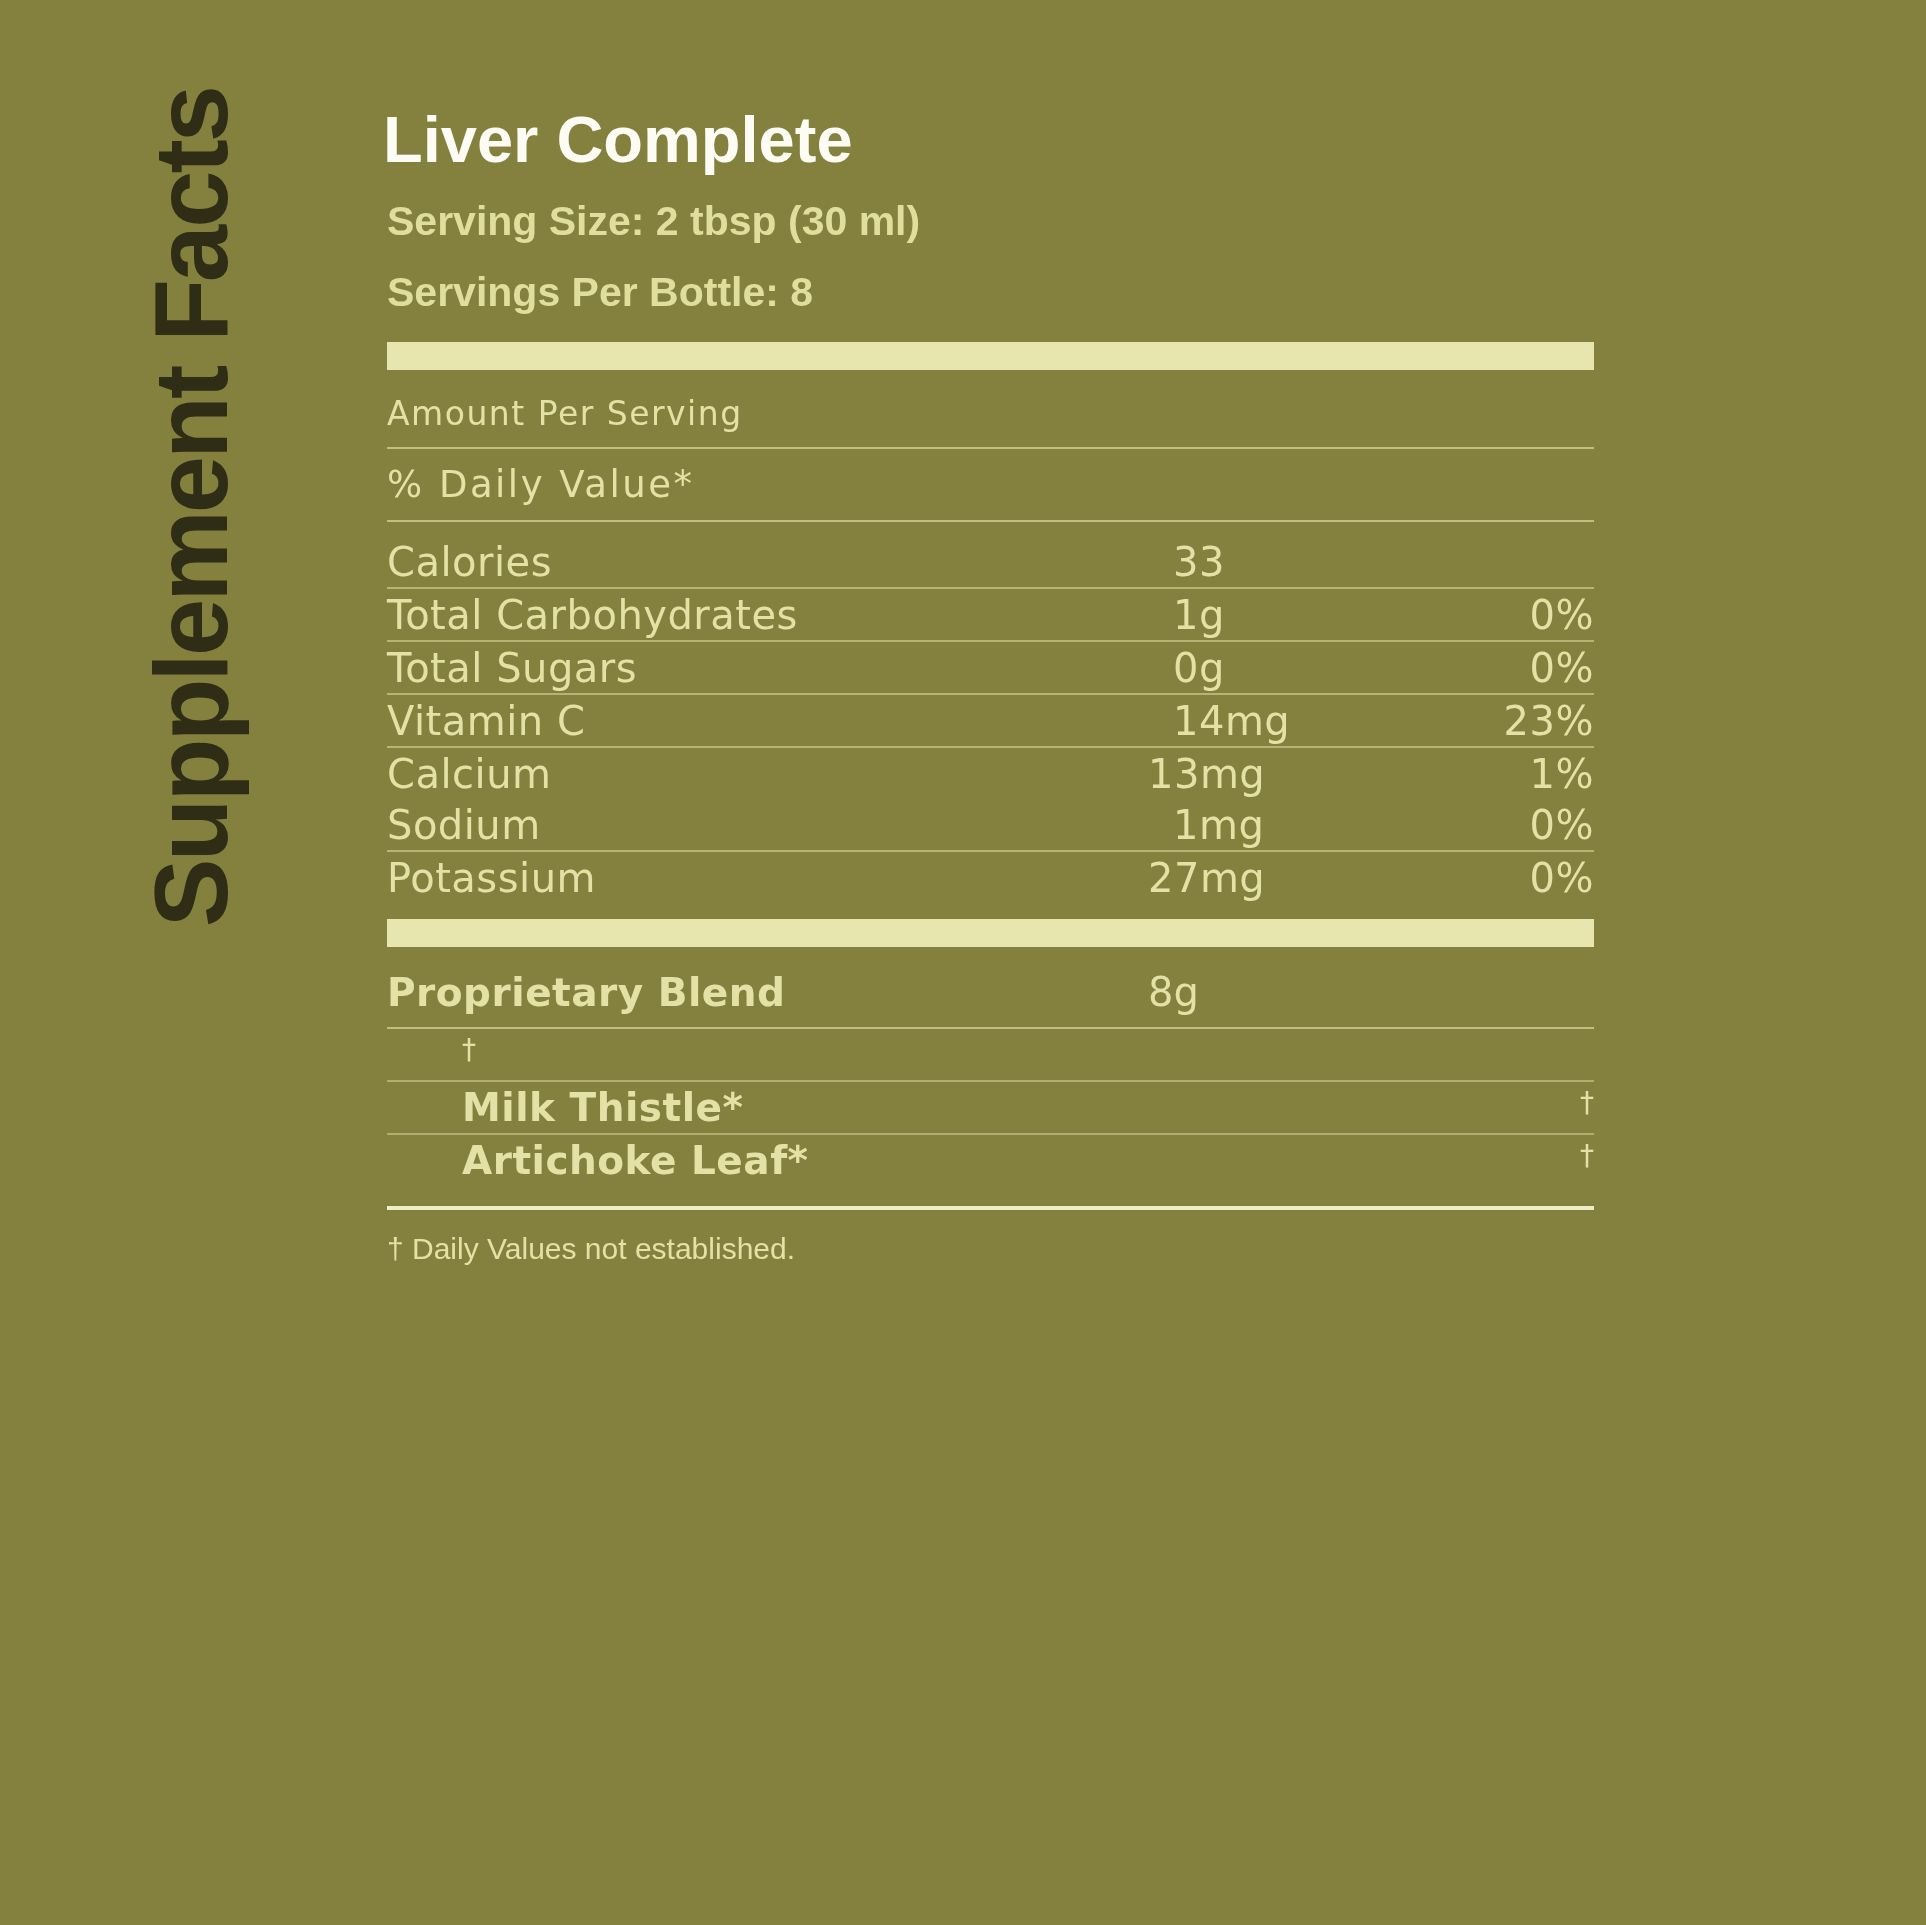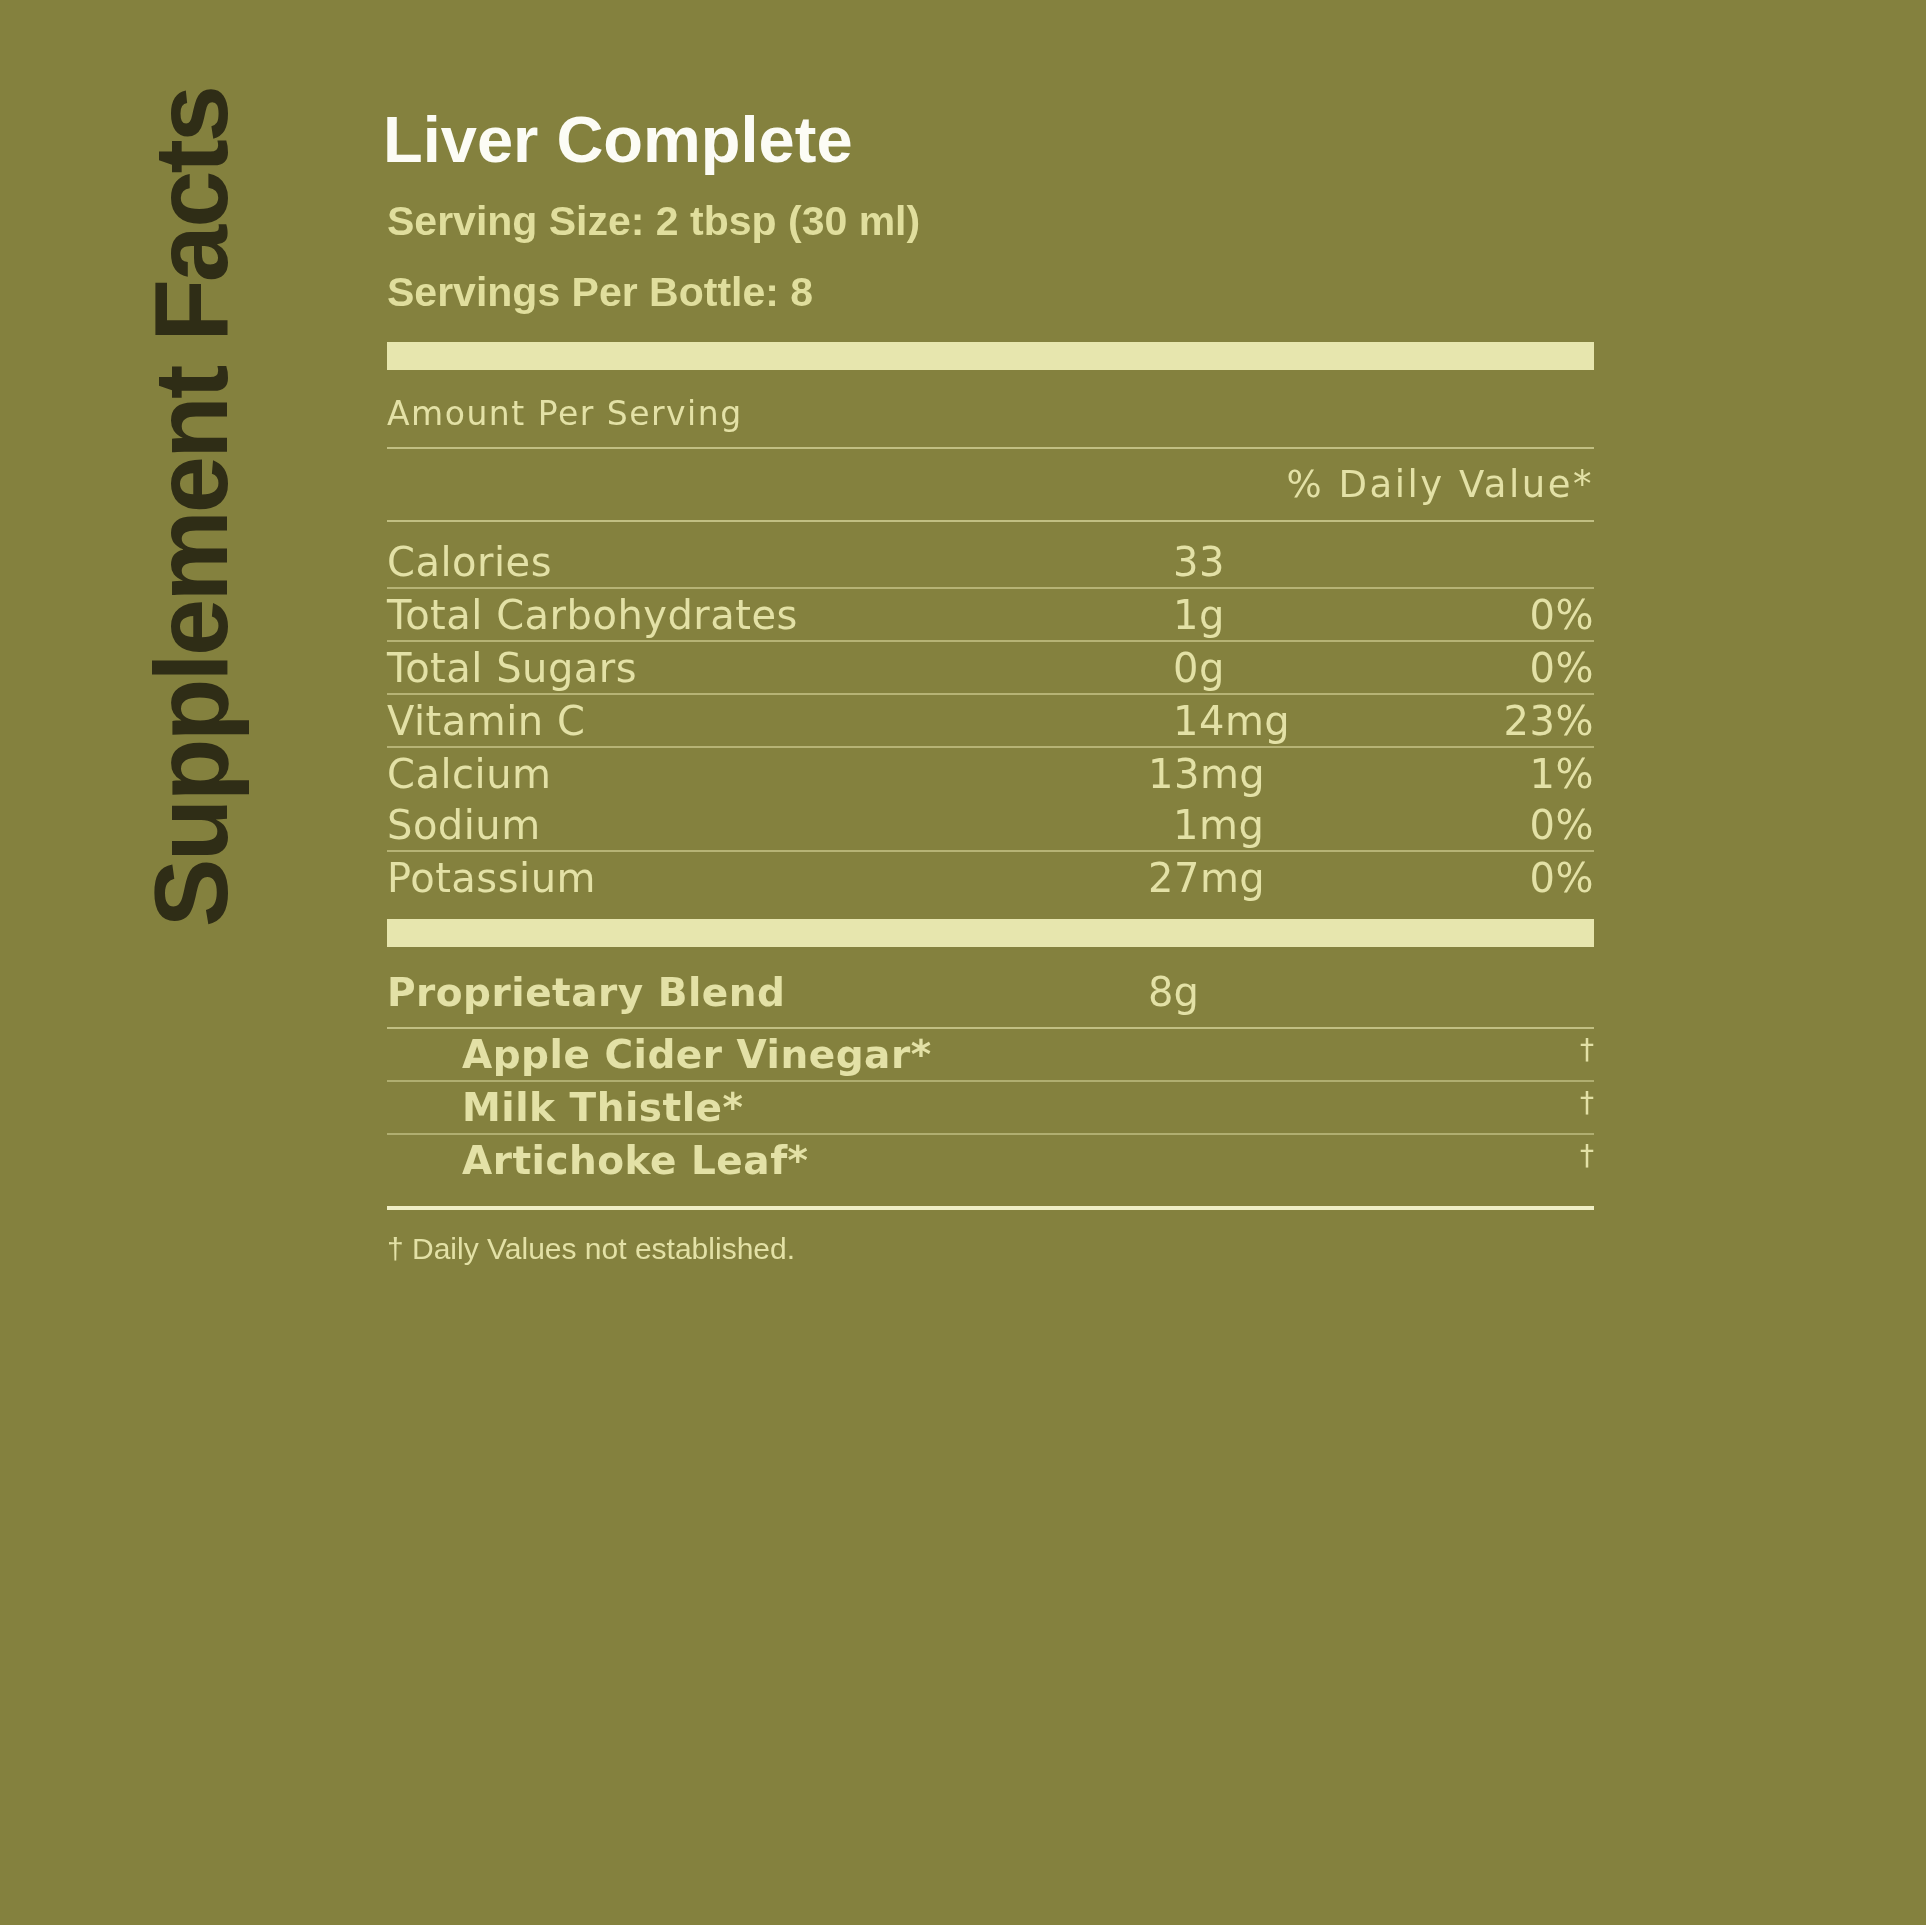--- a/index.html
+++ b/index.html
@@ -72,21 +72,21 @@
   .rule{
     border:none;border-top:2px solid rgba(231,229,172,0.62);
     margin:14px 0 0 0;
   }
   .rule-strong{
     border:none;border-top:4px solid #EFEEC6;
     margin:20px 0 0 0;
   }
   .daily-value-head{
     margin-top:14px;
-    text-align:right;
+    text-align:left;
     font-size:37px;
     letter-spacing:2.5px;
     color:#E3E1A6;
   }
   .nutrient-table{margin-top:14px;}
   .nutrient-row{
     display:grid;
     grid-template-columns:761px 1fr auto;
     align-items:center;
     height:51px;
@@ -209,21 +209,20 @@
 
   <div class="section-bar bar-2"></div>
 
   <div class="blend-row">
     <div class="blend-label">Proprietary Blend</div>
     <div class="blend-amount">8g</div>
   </div>
   <hr class="rule blend-rule">
 
   <div class="ingredient-row divider">
-    <div class="ingredient-name">Apple Cider Vinegar*</div>
     <div class="dagger">†</div>
   </div>
   <div class="ingredient-row divider">
     <div class="ingredient-name">Milk Thistle*</div>
     <div class="dagger">†</div>
   </div>
   <div class="ingredient-row">
     <div class="ingredient-name">Artichoke Leaf*</div>
     <div class="dagger">†</div>
   </div>

